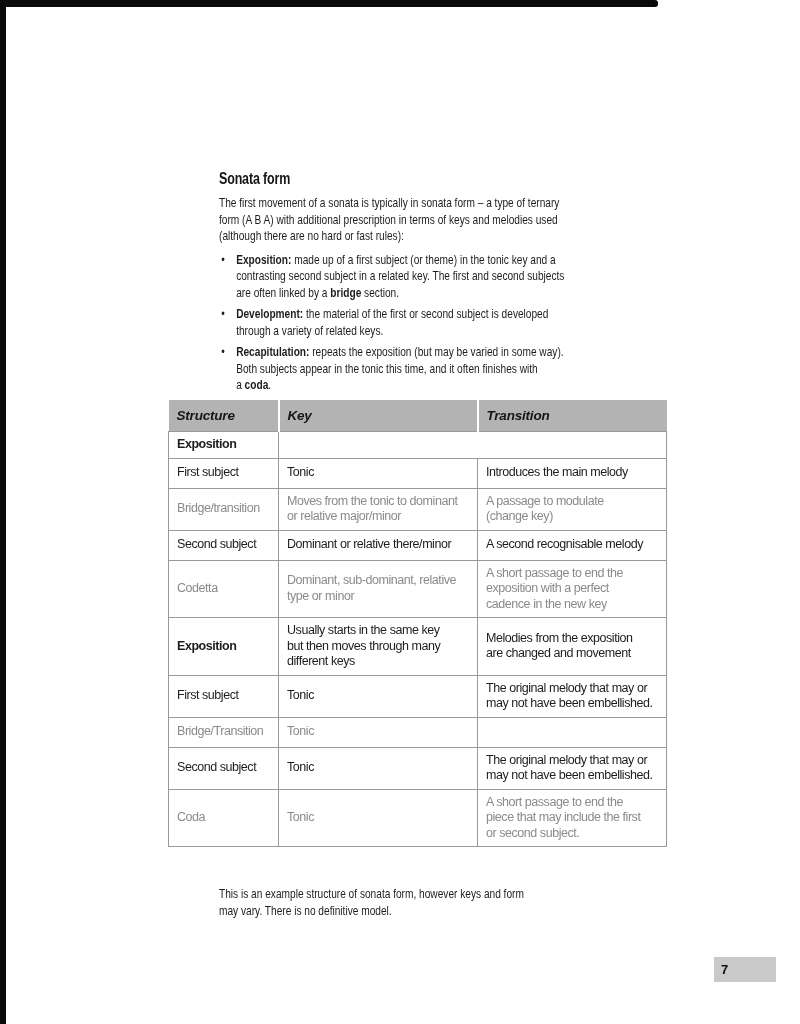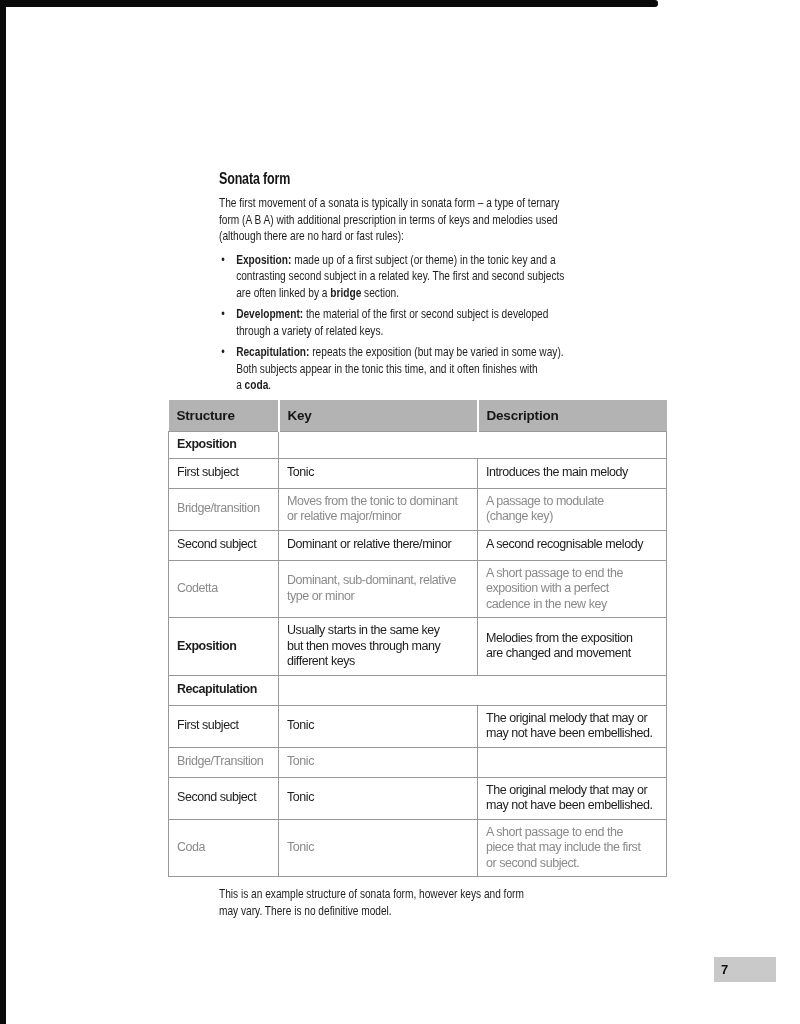--- a/index.html
+++ b/index.html
@@ -19,21 +19,21 @@
   ul.bullets{list-style:none;margin:0;padding:0;}
   ul.bullets li{position:relative;padding-left:22px;margin:0 0 5px 0;font-size:13px;line-height:16.5px;white-space:pre;}
   .bullet-dot{position:absolute;left:3px;top:0;font-size:13px;}
   .b{font-weight:bold;}
 
   
   .tablewrap{position:absolute;left:168px;top:400px;}
   table.sonata{border-collapse:collapse;table-layout:fixed;width:498px;font-size:12.5px;letter-spacing:-0.45px;}
   col.c1{width:110px;}col.c2{width:199px;}col.c3{width:189px;}
   th{background:var(--headbg,#b3b3b3);height:31px;text-align:left;vertical-align:middle;
-     font-size:13.5px;font-weight:bold;letter-spacing:-0.2px;padding:0 0 0 8px;border:none;border-left:2px solid #fff;color:#161616;}
+     font-size:13.5px;font-weight:bold;letter-spacing:-0.2px;padding:0 0 0 8px;border:none;border-left:2px solid #fff;color:#161616;font-style:italic;}
   th:first-child{border-left:none;}
   td{border:1px solid #999999;vertical-align:middle;padding:5px 5px 5px 8px;line-height:15.5px;white-space:pre;overflow:hidden;}
   tr.gray td{color:#8a8a8a;}
   tr.black td{color:#1d1d1d;}
   td.boldcell{font-weight:bold;color:#141414;}
 
   
   .closing{position:absolute;left:219px;top:886px;width:512px;transform:scaleX(0.78);transform-origin:0 0;
      font-size:13px;line-height:16.5px;white-space:pre;margin:0;}
 
@@ -69,21 +69,21 @@
   <table class="sonata">
     <colgroup>
         <col class="c1">
         <col class="c2">
         <col class="c3">
       </colgroup>
     <thead>
       <tr>
         <th>Structure</th>
         <th>Key</th>
-        <th>Description</th>
+        <th>Transition</th>
       </tr>
     </thead>
     <tbody>
         <tr class="black" style="height: 16px;">
           <td class="boldcell">Exposition</td>
           <td colspan="2"></td>
         </tr>
         <tr class="black" style="height: 30px;">
           <td>First subject</td>
           <td>Tonic</td>
@@ -110,24 +110,20 @@
 cadence in the new key</td>
         </tr>
         <tr class="black" style="height: 56px;">
           <td class="boldcell">Exposition</td>
           <td>Usually starts in the same key
 but then moves through many
 different keys</td>
           <td>Melodies from the exposition
 are changed and movement</td>
         </tr>
-        <tr class="black" style="height: 30px;">
-          <td class="boldcell">Recapitulation</td>
-          <td colspan="2"></td>
-        </tr>
         <tr class="black" style="height: 40px;">
           <td>First subject</td>
           <td>Tonic</td>
           <td>The original melody that may or
 may not have been embellished.</td>
         </tr>
         <tr class="gray" style="height: 30px;">
           <td>Bridge/Transition</td>
           <td>Tonic</td>
           <td></td>

